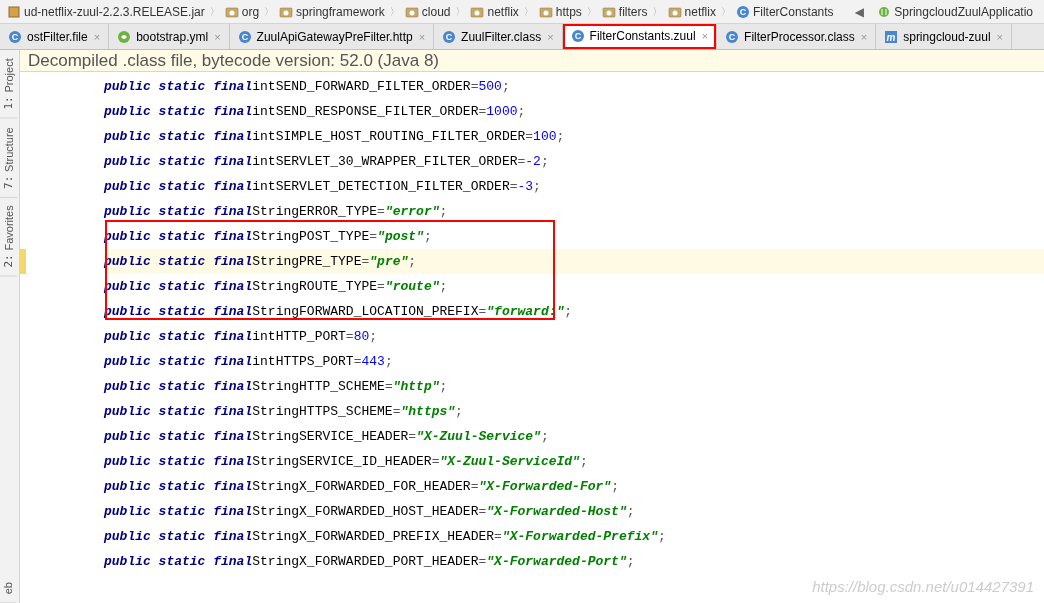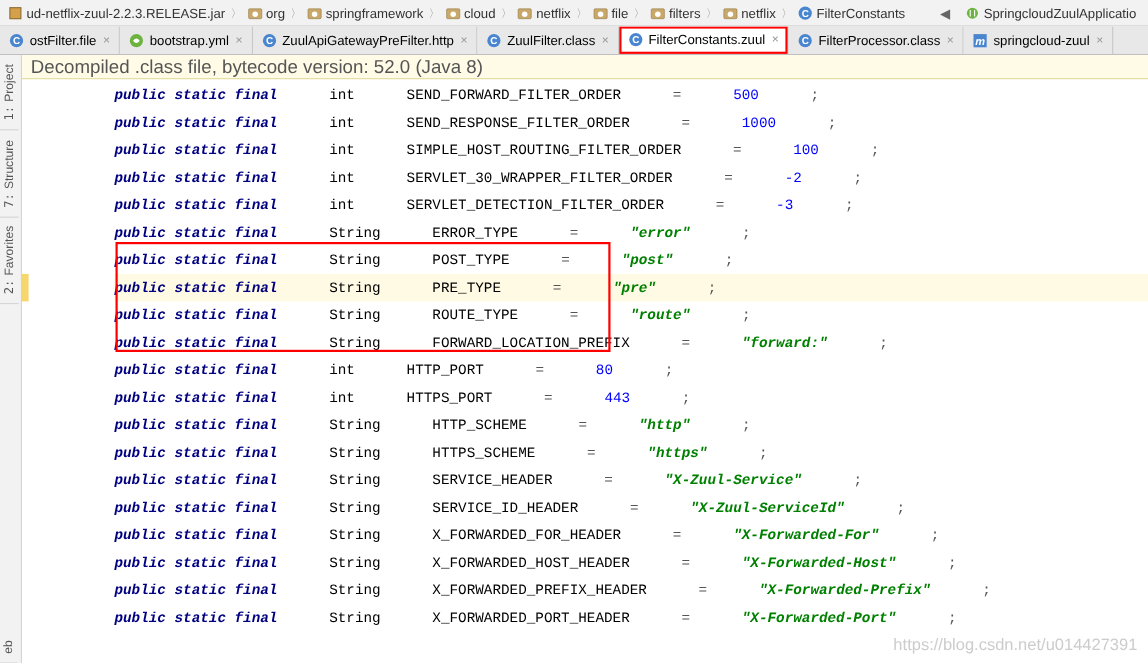--- a/index.html
+++ b/index.html
@@ -14,30 +14,30 @@
   .tab { display: flex; align-items: center; height: 26px; padding: 0 8px; border-right: 1px solid #c8c8c8; background: #e8e8e8; cursor: pointer; position: relative; }
   .tab.active { background: #fff; border-bottom: 1px solid #fff; }
   .tab-icon { width: 14px; height: 14px; margin-right: 5px; }
   .tab-close { margin-left: 6px; color: #999; font-size: 11px; }
   .tab-hl { position:absolute; inset:0; border:2px solid red; pointer-events:none; }
   .sidebar { position: absolute; left: 0; top: 50px; bottom: 0; width: 20px; background: #f2f2f2; border-right: 1px solid #d4d4d4; }
   .sidetab { writing-mode: vertical-rl; transform: rotate(180deg); font-size: 11px; color: #555; padding: 8px 2px; cursor: pointer; border-top:1px solid #d4d4d4; display:flex; align-items:center; gap:4px; }
   .sidetab .num { font-family: monospace; }
   .info-bar { margin-left:20px; display:flex; align-items:center; height:22px; background:#fffbe6; border-bottom:1px solid #e0dca0; padding:0 8px; color:#555; font-size:17px; }
   .code-area { margin-left:20px; position:relative; font-family:"Consolas","Courier New",monospace; font-size:13px; line-height:25px; padding-left:84px; padding-top:2px; white-space:pre; }
-  .code-line { height:25px; display:flex; align-items:flex-end;gap:47px; }
+  .code-line { height:25px; display:flex; align-items:flex-end; }
   .code-line.hl { background:#fffae3; position:relative; }
   .code-line.hl::before { content:""; position:absolute; left:-84px; top:0; bottom:0; width:6px; background:#f5d76e; }
   .kw { color:#000080; font-weight:bold; font-style:italic; }
   .str { color:#008000; font-weight:bold; font-style:italic; }
   .num-lit { color:#0000ff; }
   .ident { color:#000; }
   .punc { color:#555; }
   .redbox { position:absolute; border:2.5px solid red; pointer-events:none; }
-  .watermark { position:absolute; right:10px; bottom:8px; color:#ccc; font-size:15px; }
+  .watermark { position:absolute; right:10px; bottom:8px; color:#ccc; font-size:15px; font-style:italic; }
 </style>
 </head>
 <body>
 
 <div class="breadcrumb">
   <div id="crumbs" style="display:flex;align-items:center;overflow:hidden;">
       <span class="crumb">
         <span class="crumb-icon">
           <svg width="14" height="14">
             <rect x="2" y="2" width="10" height="10" fill="#d4a04a" stroke="#8b6a30"></rect>
@@ -86,21 +86,21 @@
         <span>netflix</span>
       </span>
       <span class="crumb-sep">〉</span>
       <span class="crumb">
         <span class="crumb-icon">
           <svg width="14" height="14">
             <rect x="1" y="3" width="12" height="9" rx="1" fill="#c9a86a" stroke="#8b7340" stroke-width="0.5"></rect>
             <circle cx="7" cy="8" r="2.5" fill="#fff"></circle>
           </svg>
         </span>
-        <span>file</span>
+        <span>https</span>
       </span>
       <span class="crumb-sep">〉</span>
       <span class="crumb">
         <span class="crumb-icon">
           <svg width="14" height="14">
             <rect x="1" y="3" width="12" height="9" rx="1" fill="#c9a86a" stroke="#8b7340" stroke-width="0.5"></rect>
             <circle cx="7" cy="8" r="2.5" fill="#fff"></circle>
           </svg>
         </span>
         <span>filters</span>

